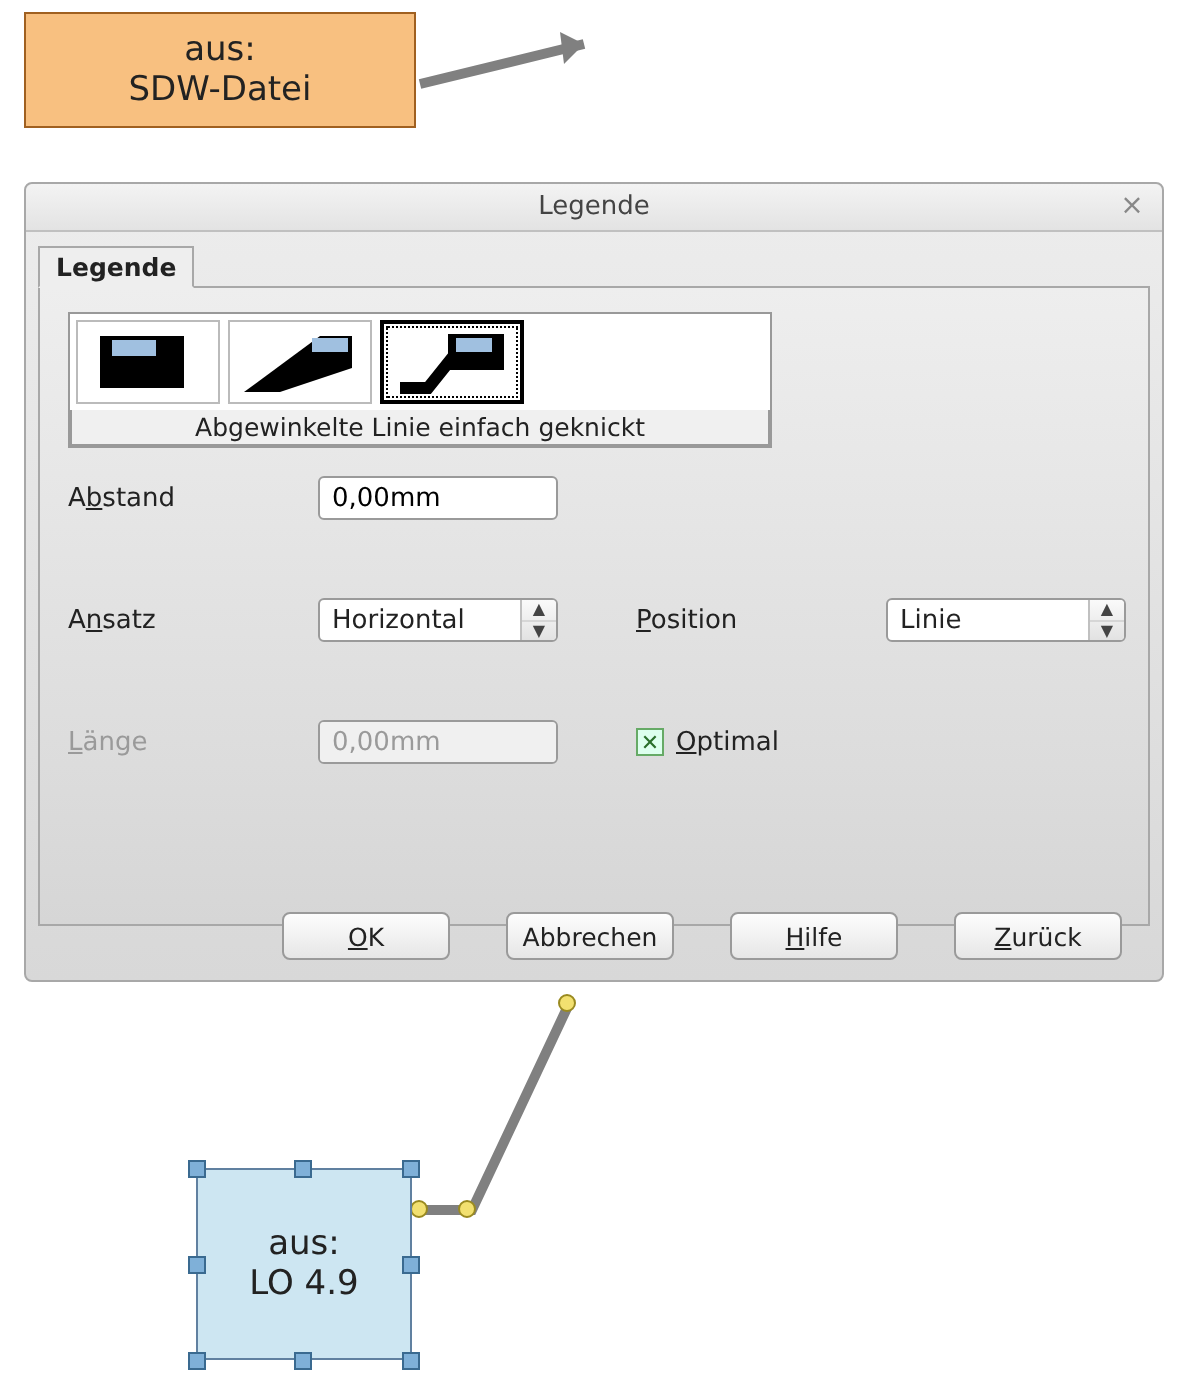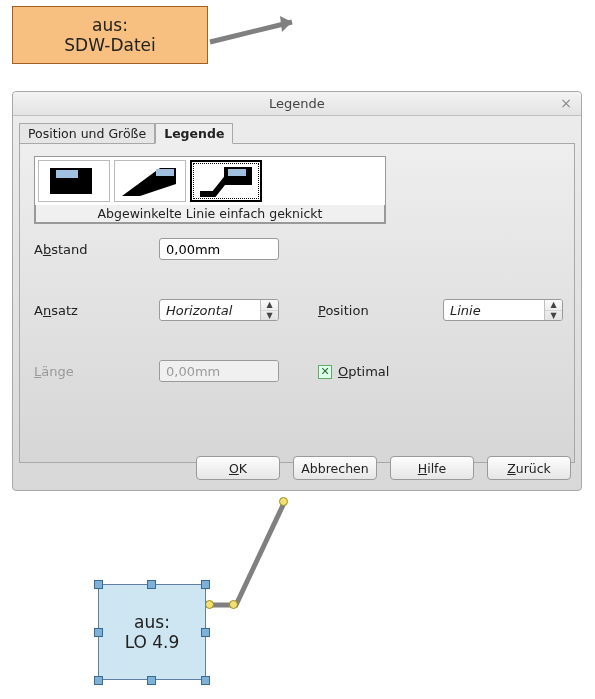--- a/index.html
+++ b/index.html
@@ -137,21 +137,21 @@
   }
   .spinbox input, .combo .cv {
     border:none;
     outline:none;
     padding: 0 6px;
     font-size:13px;
     flex:1;
     background:transparent;
     font-family:inherit;
   }
-  .combo .cv { display:flex; align-items:center;font-style:italic; }
+  .combo .cv { display:flex; align-items:center; }
   .spinbox.disabled input { color:#9a9a9a; background:#f0f0f0;}
   .spinners {
     width:18px;
     border-left:1px solid #c0c0c0;
     display:flex; flex-direction:column;
     background:linear-gradient(#fafafa,#e2e2e2);
   }
   .spinners div {
     flex:1; display:flex; align-items:center; justify-content:center;
     font-size:8px; color:#444; cursor:pointer;
@@ -161,22 +161,22 @@
     display:inline-flex; align-items:center; gap:6px;
   }
   .chk-box {
     width:14px;height:14px;border:1px solid #6a6;
     background:#dfe; display:flex;align-items:center;justify-content:center;
     font-size:11px; color:#2a6e2a; font-weight:bold;
   }
   .buttons {
     position:absolute;
     bottom: 10px;
-    right: 10px;
-    display:flex; gap:13px;
+    right: 20px;
+    display:flex; gap:28px;
   }
   .btn {
     min-width: 84px;
     height: 24px;
     border:1px solid #9a9a9a;
     border-radius:4px;
     background: linear-gradient(#fdfdfd,#e6e6e6);
     font-size:12.5px;
     display:flex;align-items:center;justify-content:center;
     cursor:pointer;
@@ -224,21 +224,20 @@
   <polygon points="86,8 74,2 76,18" fill="#808080"></polygon>
 </svg>
 
 <div class="dialog">
   <div class="dlg-title">
     <span>Legende</span>
     <div class="dlg-close">×</div>
   </div>
 
   <div class="tabs">
-    <div class="tab">Position und Größe</div>
     <div class="tab active">Legende</div>
   </div>
 
   <div class="tab-area">
 
     <div class="style-box">
       <div class="style-list">
         <div class="style-item">
           <svg width="60" height="34">
               <rect x="6" y="4" width="42" height="26" fill="#000"></rect>

